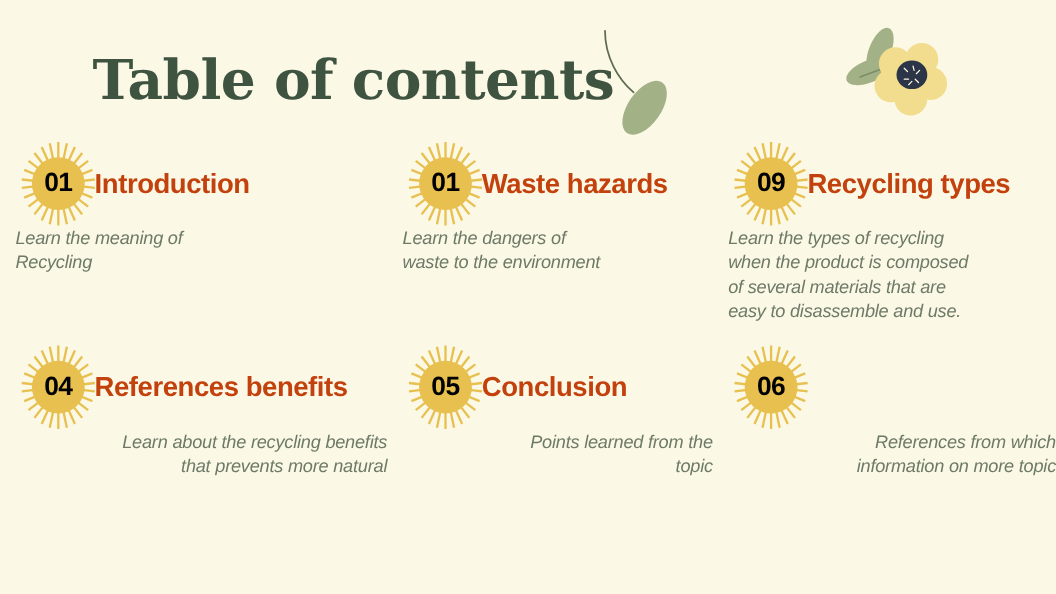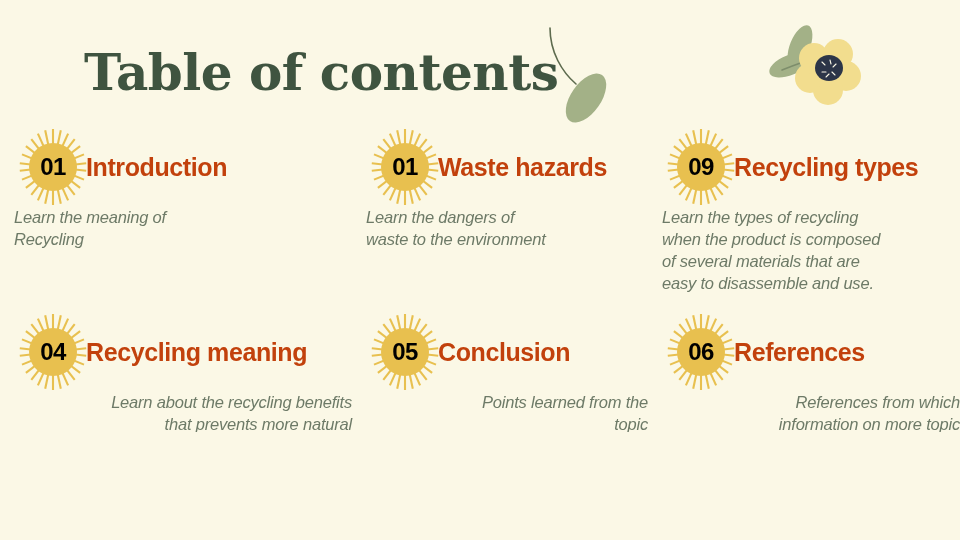--- a/index.html
+++ b/index.html
@@ -361,21 +361,21 @@
                   <line x1="39" y1="39" x2="8" y2="26.4"></line>
                 <line x1="39" y1="39" x2="11.9" y2="18.2"></line>
                   <line x1="39" y1="39" x2="17.3" y2="11.1"></line>
                 <line x1="39" y1="39" x2="23.9" y2="5.6"></line>
                   <line x1="39" y1="39" x2="31.2" y2="2.2"></line>
               </g>
               <circle cx="39" cy="39" r="24" fill="#e8c04f"></circle>
             </svg>
             <div class="badge-num">04</div>
           </div>
-          <div class="toc-heading">Recycling meaning</div>
+          <div class="toc-heading">References benefits</div>
         </div>
         <div class="toc-desc">Learn about the recycling  benefits
 that prevents more natural
 resources from being depleted</div>
       </div>
 
       <div class="toc-item col-2">
         <div class="toc-head">
           <div class="badge">
             <svg viewBox="0 0 78 78">
@@ -446,21 +446,20 @@
                   <line x1="39" y1="39" x2="8" y2="26.4"></line>
                 <line x1="39" y1="39" x2="11.9" y2="18.2"></line>
                   <line x1="39" y1="39" x2="17.3" y2="11.1"></line>
                 <line x1="39" y1="39" x2="23.9" y2="5.6"></line>
                   <line x1="39" y1="39" x2="31.2" y2="2.2"></line>
               </g>
               <circle cx="39" cy="39" r="24" fill="#e8c04f"></circle>
             </svg>
             <div class="badge-num">06</div>
           </div>
-          <div class="toc-heading">References</div>
         </div>
         <div class="toc-desc">References from which
 information on more topic
 was collected</div>
       </div>
 
     </div>
   </div>
 
   <div class="deco deco-flower-bl">

